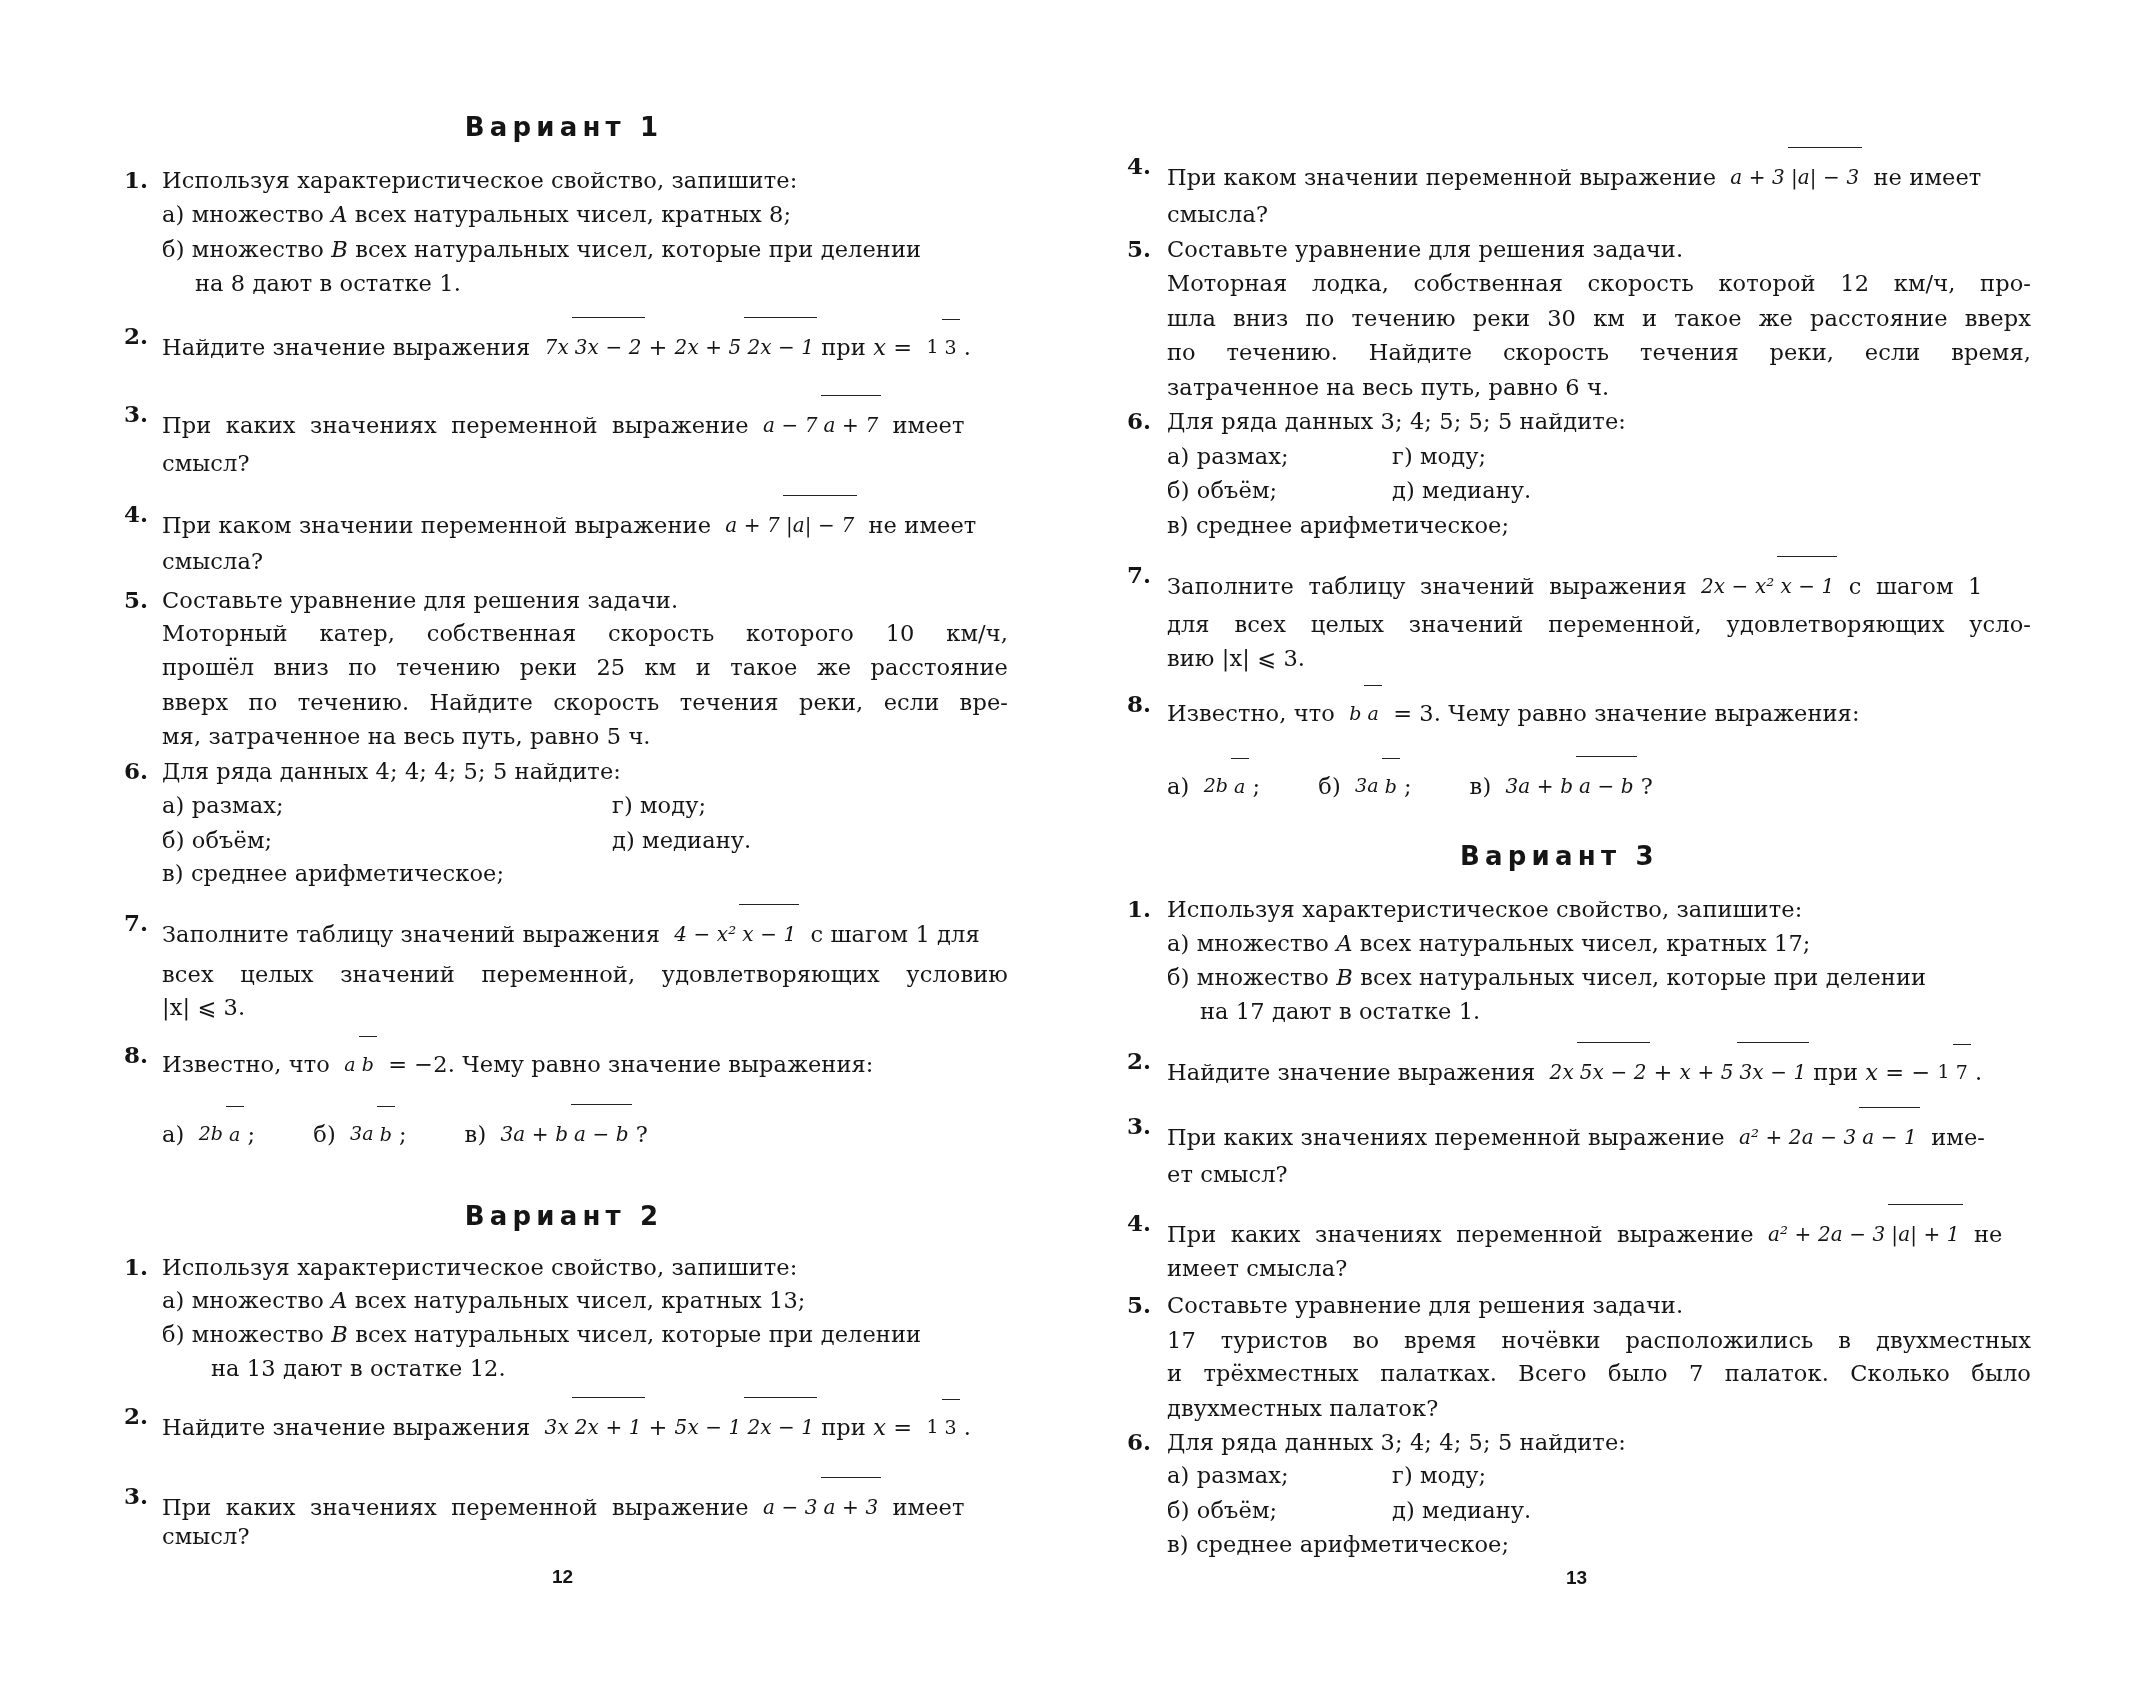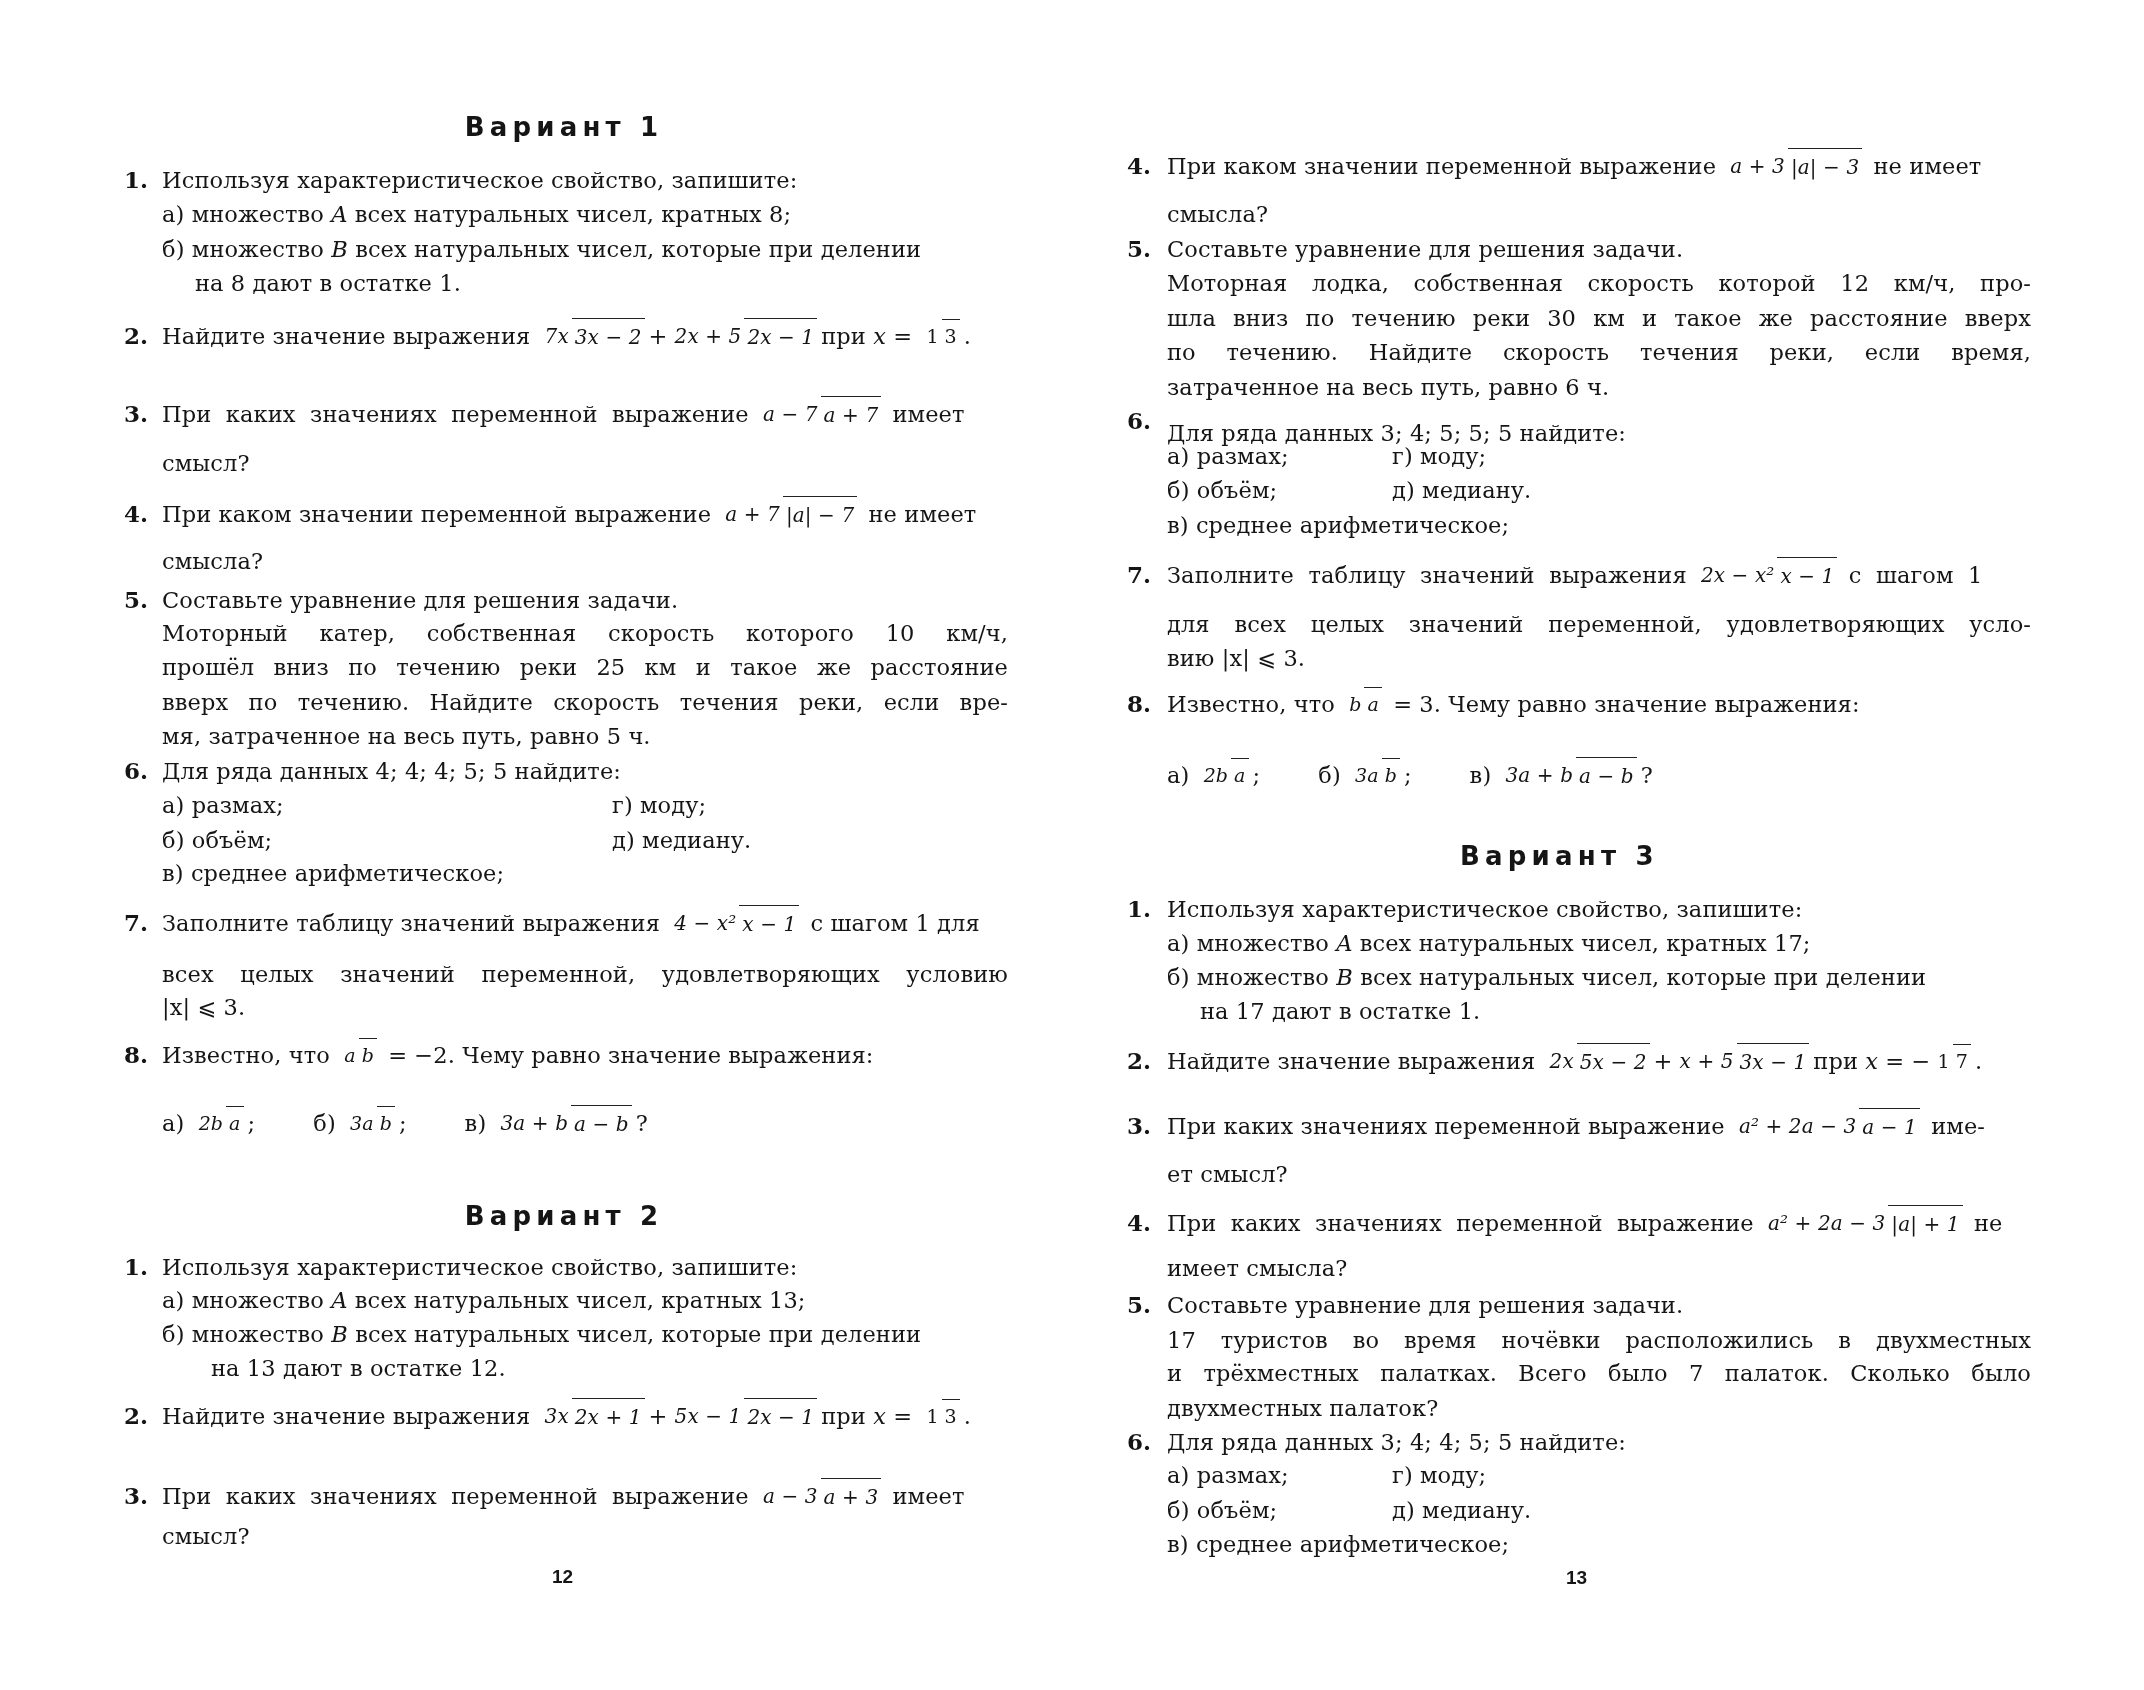--- a/index.html
+++ b/index.html
@@ -15,21 +15,21 @@
   .heading { position: absolute; font-family: "DejaVu Sans", "Liberation Sans", sans-serif;
              font-weight: bold; font-size: 26px; letter-spacing: 5.2px; line-height: 34px; height:34px; }
   .pagenum { position: absolute; font-family: "Liberation Sans", "DejaVu Sans", sans-serif;
              font-weight: bold; font-size: 19px; line-height: 24px; }
   .seg { white-space: pre; }
   .it { font-style: italic; }
   .frac { display: inline-flex; flex-direction: row; align-items: center;
           vertical-align: middle; font-size: 20px; line-height: 26px; margin: 0 4px;
           position: relative; top: -2px; }
   .frac .numer { padding: 0 3px; white-space: pre; }
-  .frac .denom { padding: 5px 3px; white-space: pre; border-top: 1.4px solid #222; }
+  .frac .denom { padding: 16px 3px; white-space: pre; border-top: 1.4px solid #222; }
   .frac.small { font-size: 19px; line-height: 23px; }
   .col2 { position: absolute; }
 </style>
 </head>
 <body>
 
 <div class="page" id="page-left">
     <div class="heading" style="top: 110px; left: 454px; width: 220px; text-align: center;">Вариант 1</div>
     <div class="task">
       <span class="num" style="top: 163px; left: 124px;">1.</span>
@@ -153,21 +153,21 @@
     <div class="task">
       <span class="num" style="top: 232px; left: 55px;">5.</span>
       <div class="line" style="top: 232px; left: 95px;"><span class="seg">Составьте уравнение для решения задачи.</span></div>
       <div class="line just" style="top: 266px; left: 95px; width: 864px;"><span class="seg">Моторная лодка, собственная скорость которой 12 км/ч, про-</span></div>
       <div class="line just" style="top: 301px; left: 95px; width: 864px;"><span class="seg">шла вниз по течению реки 30 км и такое же расстояние вверх</span></div>
       <div class="line just" style="top: 335px; left: 95px; width: 864px;"><span class="seg">по  течению.  Найдите  скорость  течения  реки,  если  время,</span></div>
       <div class="line" style="top: 370px; left: 95px;"><span class="seg">затраченное на весь путь, равно 6 ч.</span></div>
     </div>
     <div class="task">
       <span class="num" style="top: 404px; left: 55px;">6.</span>
-      <div class="line" style="top: 416px; left: 95px;"><span class="seg">Для ряда данных 3; 4; 5; 5; 5 найдите:</span></div>
+      <div class="line" style="top: 404px; left: 95px;"><span class="seg">Для ряда данных 3; 4; 5; 5; 5 найдите:</span></div>
       <div class="line col2" style="top: 439px; left: 320px;">г) моду;</div>
       <div class="line" style="top: 439px; left: 95px;"><span class="seg">а) размах;</span></div>
       <div class="line col2" style="top: 473px; left: 320px;">д) медиану.</div>
       <div class="line" style="top: 473px; left: 95px;"><span class="seg">б) объём;</span></div>
       <div class="line" style="top: 508px; left: 95px;"><span class="seg">в) среднее арифметическое;</span></div>
     </div>
     <div class="task">
       <span class="num" style="top: 558px; left: 55px;">7.</span>
       <div class="line" style="top: 558px; left: 95px;"><span class="seg">Заполните  таблицу  значений  выражения </span><span class="frac">
           <span class="numer it">2x − x²</span>

